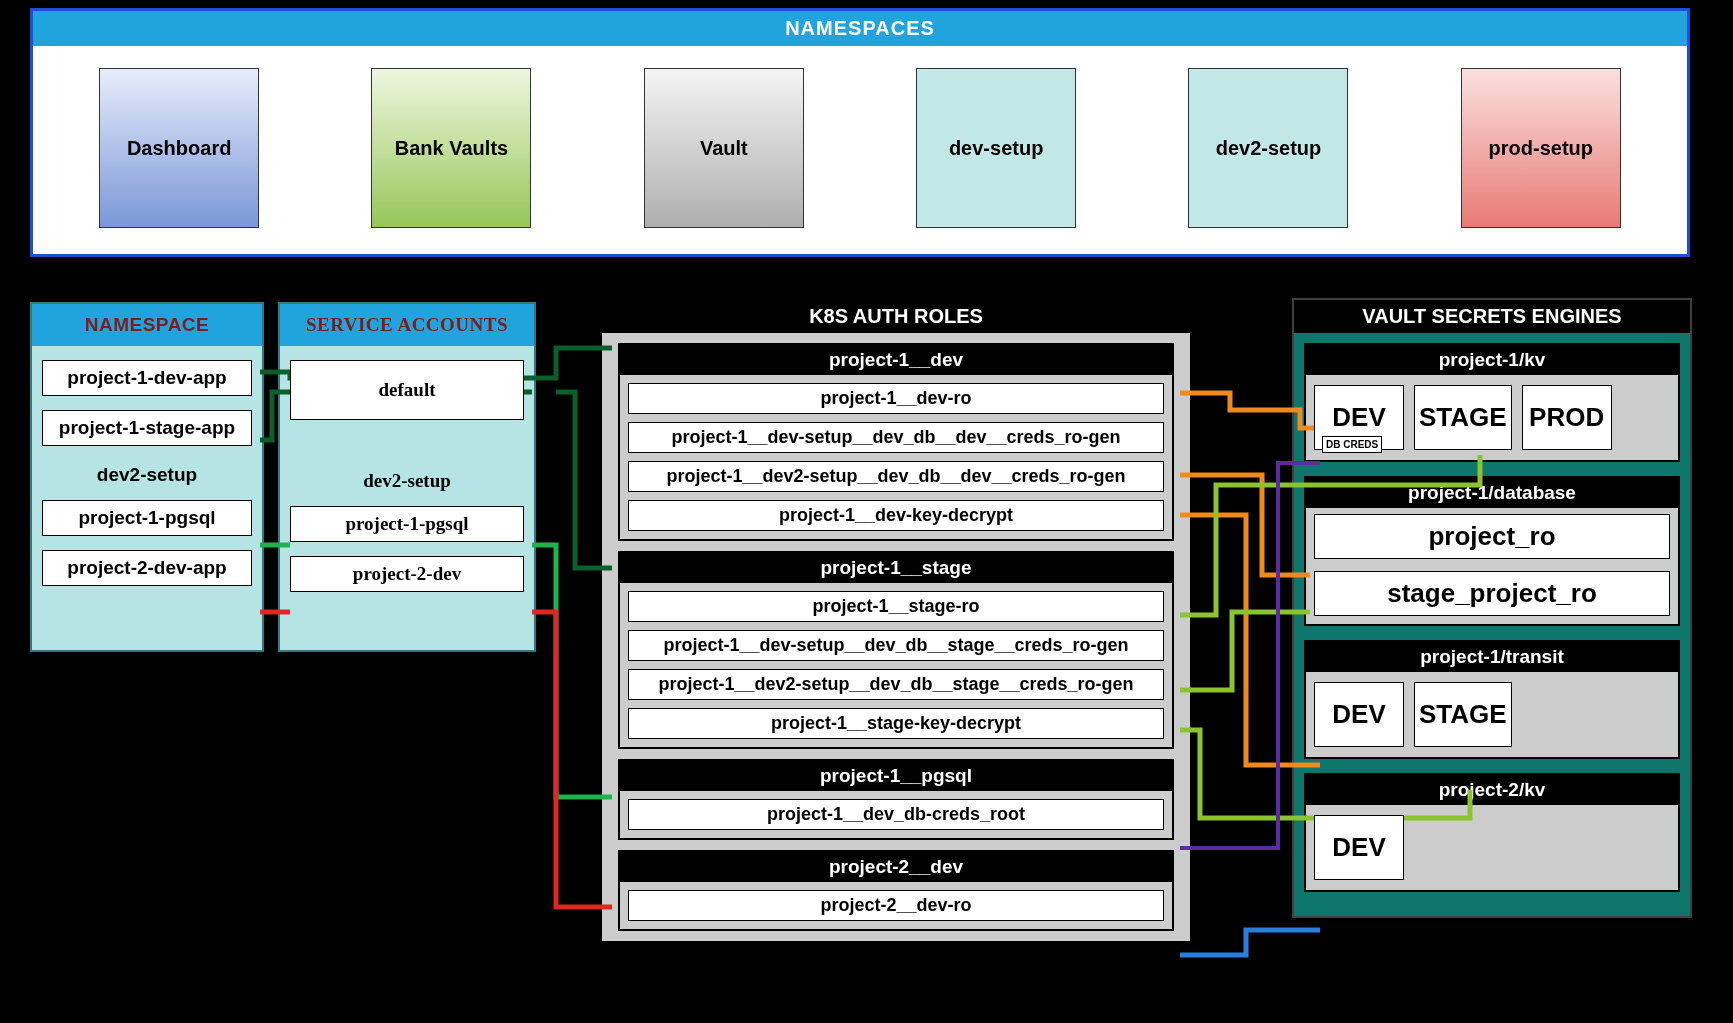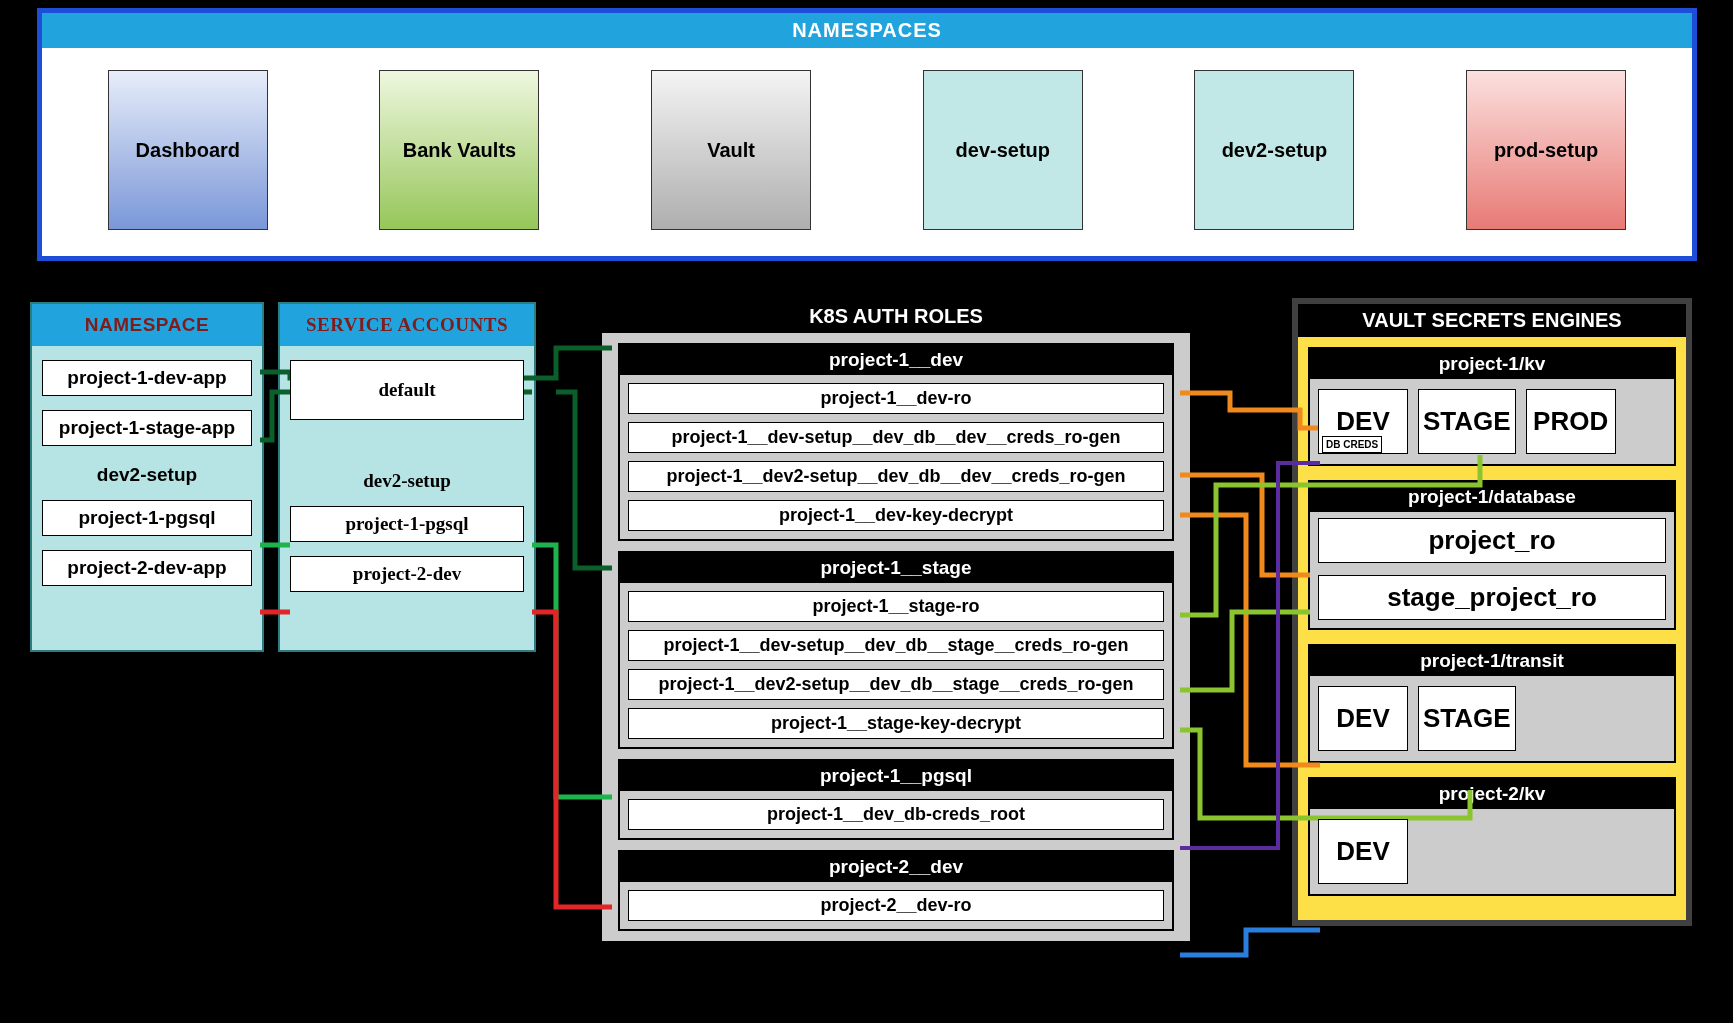--- a/index.html
+++ b/index.html
@@ -16,24 +16,24 @@
   svg.connectors {
     position: absolute;
     inset: 0;
     width: 1733px;
     height: 1023px;
     pointer-events: none;
     z-index: 5;
   }
   .top-panel {
     position: absolute;
-    left: 37px; top: 8px;
+    left: 30px; top: 8px;
     width: 1660px;
     background: #fff;
-    border: 5px solid #1d4ed8;
+    border: 3px solid #1d4ed8;
   }
   .top-header {
     background: #21a3de;
     color: #fff;
     font-weight: bold;
     text-align: center;
     padding: 6px 0;
     font-size: 20px;
     letter-spacing: 1px;
   }
@@ -126,22 +126,22 @@
     font-size: 18px;
     padding: 4px 2px;
     position: relative;
     z-index: 10;
   }
 
   .engines-panel {
     position: absolute;
     left: 1292px; top: 298px;
     width: 400px;
-    border: 6px solid #404040;
-    background: #fde047;
+    border: 2px solid #404040;
+    background: #0f766e;
     padding-bottom: 10px;
   }
   .engine-group {
     margin: 10px 10px 14px 10px;
     background: #ccc;
     border: 2px solid #000;
   }
   .engine-row {
     padding: 10px 8px;
     display: flex;

